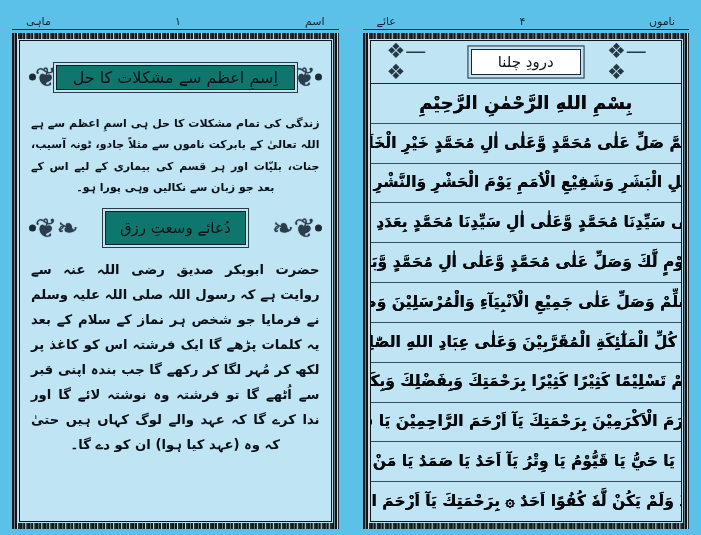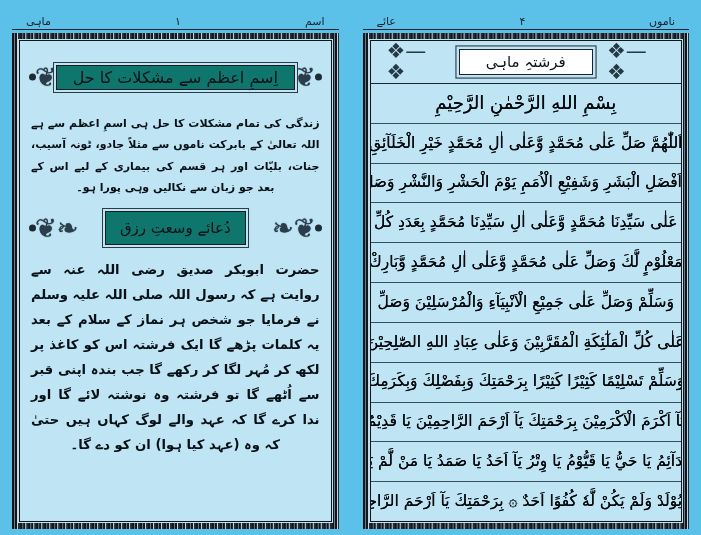--- a/index.html
+++ b/index.html
@@ -89,21 +89,21 @@
     display:flex;align-items:center;justify-content:center;
     border-bottom:1.2px solid #33505f;
     direction:rtl;
     padding:0 6px;
     box-sizing:border-box;
     font-size:15.5px;
     line-height:1.25;
     color:#05090d;
     white-space:nowrap;
     letter-spacing:-0.2px;
-    font-weight:400;
+    font-weight:700;
     text-shadow:0 0 0.4px #05090d;
   }
   .ar-line:last-child{border-bottom:none;}
   .ar-line.bismillah{font-size:18px;}
 
   
   .u-body{
     flex:1;display:flex;flex-direction:column;
     padding:4px 7px 3px 7px;box-sizing:border-box;
     direction:rtl;
@@ -165,21 +165,21 @@
       <span class="rh-in">ناموں</span>
       <span class="rh-mid">۴</span>
       <span class="rh-out">عائے</span>
     </div>
 
     <div class="frame">
       <div class="frame-inner">
 
         <div class="title-band">
           <span class="orn-right">❖—❖</span>
-          <div class="title-box">فرشتہِ ماہی</div>
+          <div class="title-box">درودِ چلنا</div>
           <span class="orn-left">❖—❖</span>
         </div>
 
         <div class="ar-lines">
           <div class="ar-line bismillah">بِسْمِ اللهِ الرَّحْمٰنِ الرَّحِيْمِ</div>
           <div class="ar-line">اَللّٰهُمَّ صَلِّ عَلٰى مُحَمَّدٍ وَّعَلٰى اٰلِ مُحَمَّدٍ خَيْرِ الْخَلَآئِقِ</div>
           <div class="ar-line">وَاَفْضَلِ الْبَشَرِ وَشَفِيْعِ الْاُمَمِ يَوْمَ الْحَشْرِ وَالنَّشْرِ وَصَلِّ</div>
           <div class="ar-line">عَلٰى سَيِّدِنَا مُحَمَّدٍ وَّعَلٰى اٰلِ سَيِّدِنَا مُحَمَّدٍ بِعَدَدِ كُلِّ</div>
           <div class="ar-line">مَعْلُوْمٍ لَّكَ وَصَلِّ عَلٰى مُحَمَّدٍ وَّعَلٰى اٰلِ مُحَمَّدٍ وَّبَارِكْ</div>
           <div class="ar-line">وَسَلِّمْ وَصَلِّ عَلٰى جَمِيْعِ الْاَنْبِيَآءِ وَالْمُرْسَلِيْنَ وَصَلِّ</div>

